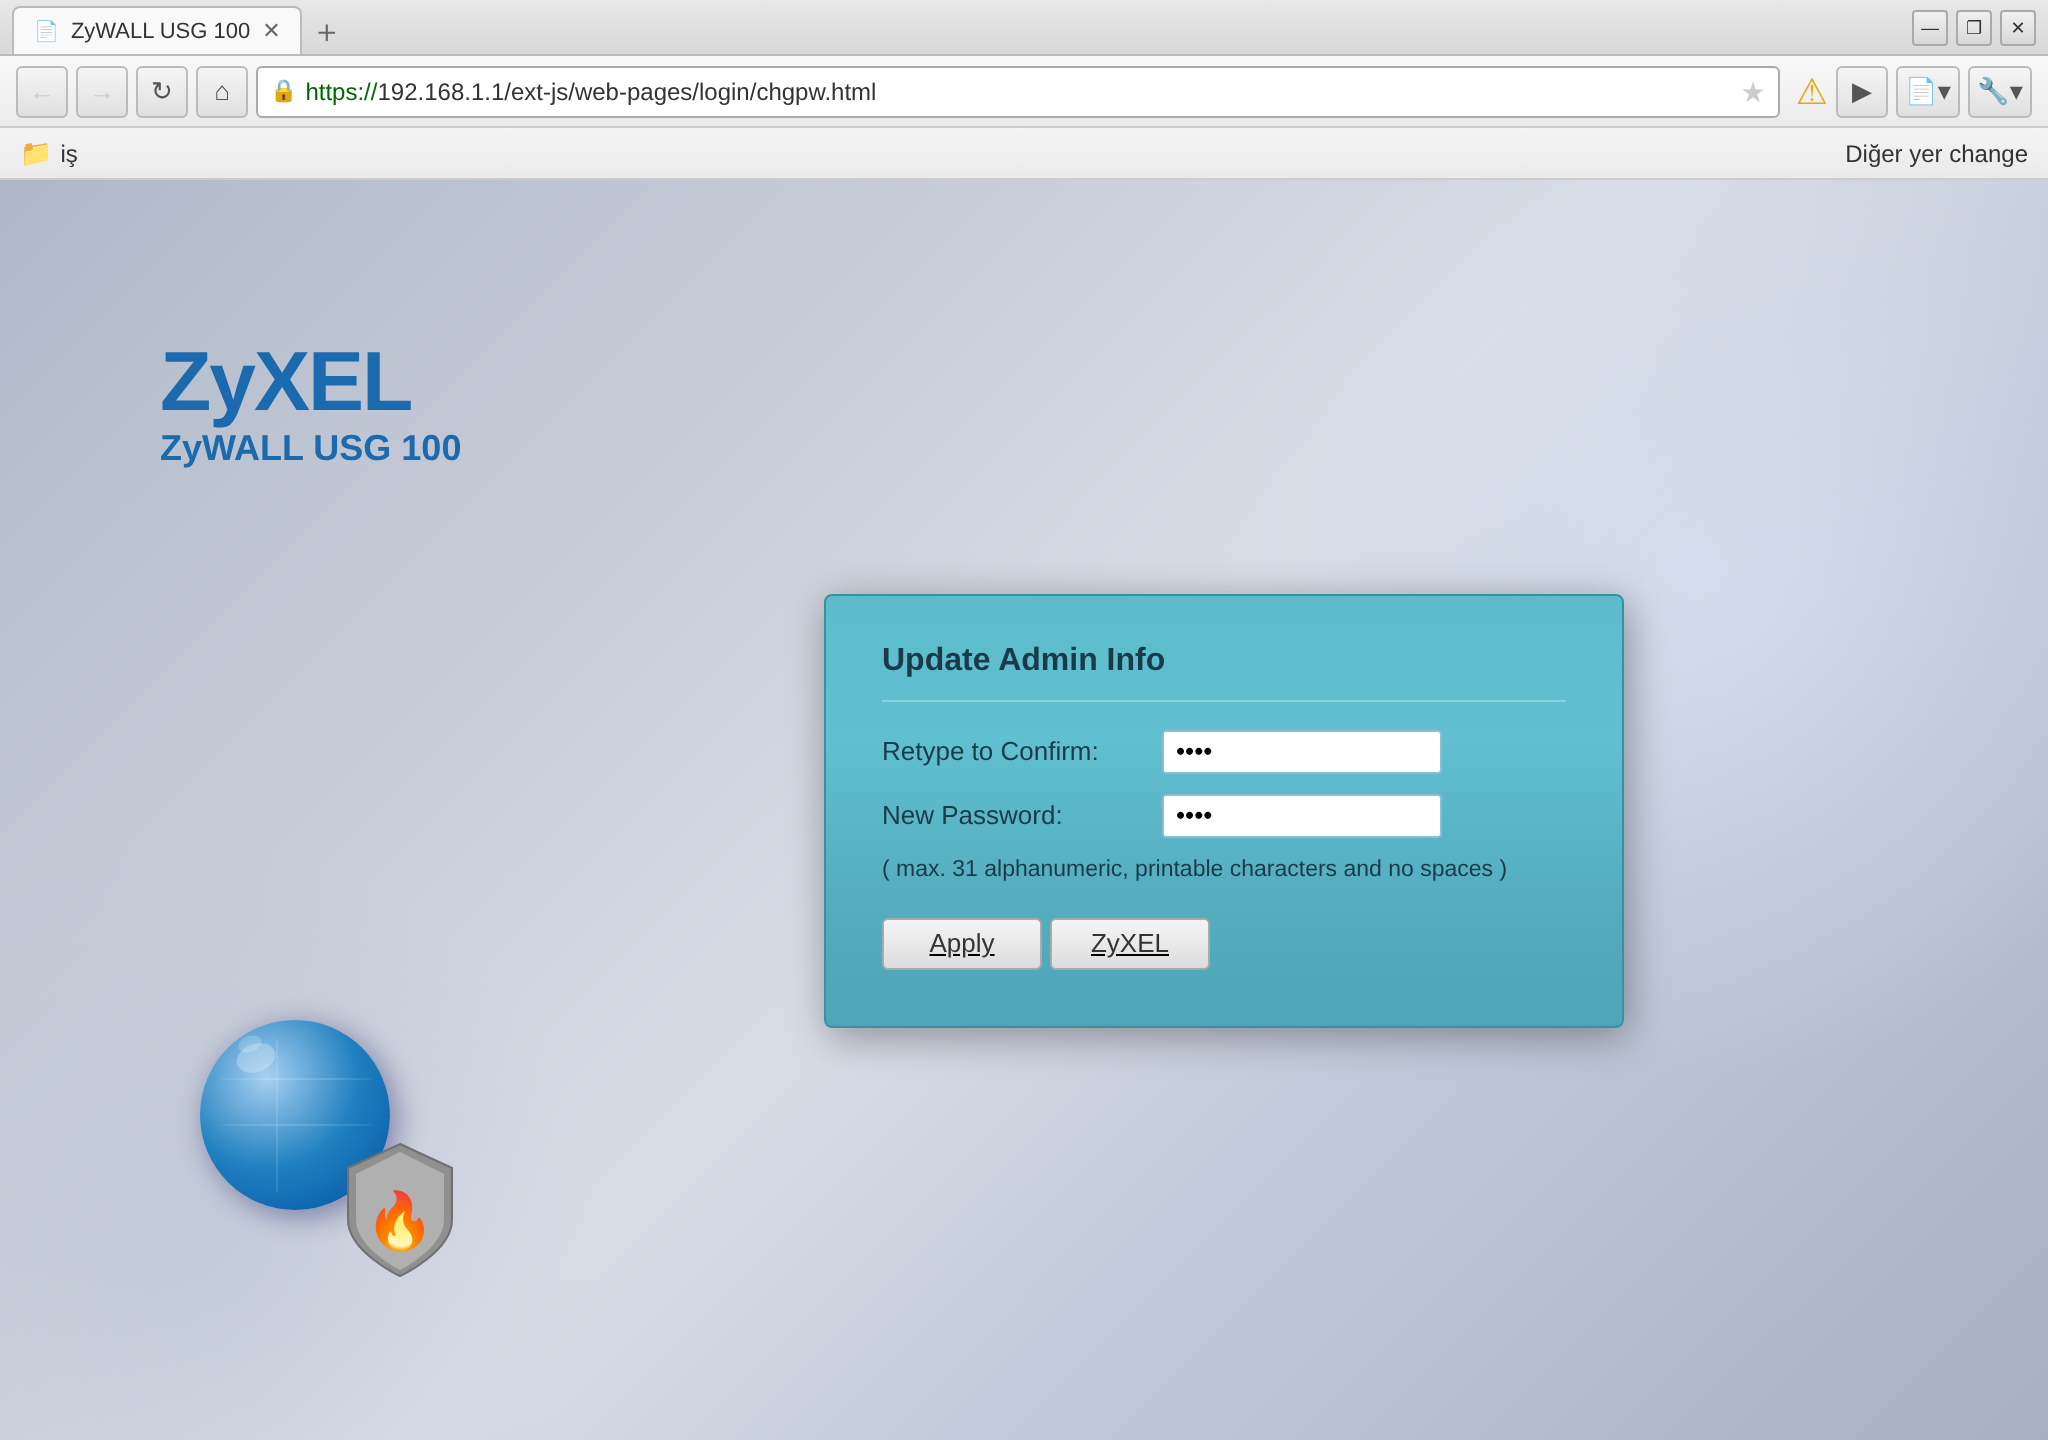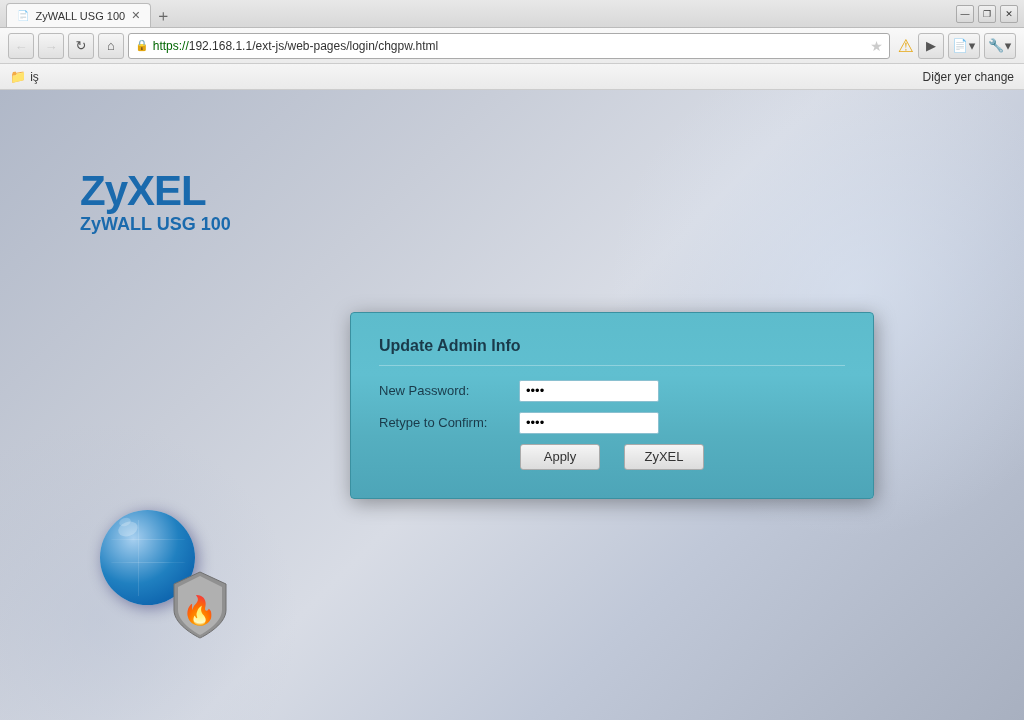--- a/index.html
+++ b/index.html
@@ -160,21 +160,21 @@
       transform: rotate(-20deg);
     }
 
     
     .dialog-wrap {
       position: relative;
       z-index: 10;
       margin-left: 200px;
     }
     .dialog {
-      width: 524px;
+      width: 400px;
       background: linear-gradient(to bottom, #5dbccc, #60bfd0, #55afc0, #4da5b8);
       border: 1px solid #3a90a0;
       border-radius: 4px;
       padding: 24px 28px 28px 28px;
       box-shadow: 2px 4px 20px rgba(0,0,0,0.35);
     }
     .dialog-title {
       font-size: 16px;
       font-weight: bold;
       color: #1a3a4a;
@@ -210,22 +210,22 @@
       outline: none;
     }
     .form-hint {
       font-size: 11.5px;
       color: #1a3a4a;
       margin-bottom: 18px;
       margin-top: 4px;
     }
     .dialog-buttons {
       display: flex;
-      gap: 24px;
-      justify-content: center;
+      gap: 4px;
+      text-decoration: underline;
     }
     .btn-apply, .btn-ignore {
       width: 80px;
       height: 26px;
       border-radius: 3px;
       font-size: 13px;
       cursor: pointer;
       border: 1px solid #aaa;
     }
     .btn-apply {
@@ -320,29 +320,30 @@
     </div>
   </div>
 
   <div class="dialog-wrap">
     <div class="dialog">
 
       <div class="dialog-title">Update Admin Info</div>
 
 
       <div class="form-row">
+        <label class="form-label">Retype to Confirm:</label>
+        <input class="form-input" type="password" value="••••" style="">
+      </div>
+
+      <div class="form-row">
         <label class="form-label">New Password:</label>
         <input class="form-input" type="password" value="••••" style="">
       </div>
 
-      <div class="form-row">
-        <label class="form-label">Retype to Confirm:</label>
-        <input class="form-input" type="password" value="••••" style="">
-      </div>
-
+      <div class="form-hint">( max. 31 alphanumeric, printable characters and no spaces )</div>
 
       <div class="dialog-buttons">
         <button class="btn-apply">Apply</button>
         <button class="btn-ignore">ZyXEL</button>
       </div>
 
     </div>
   </div>
 
 </div>

